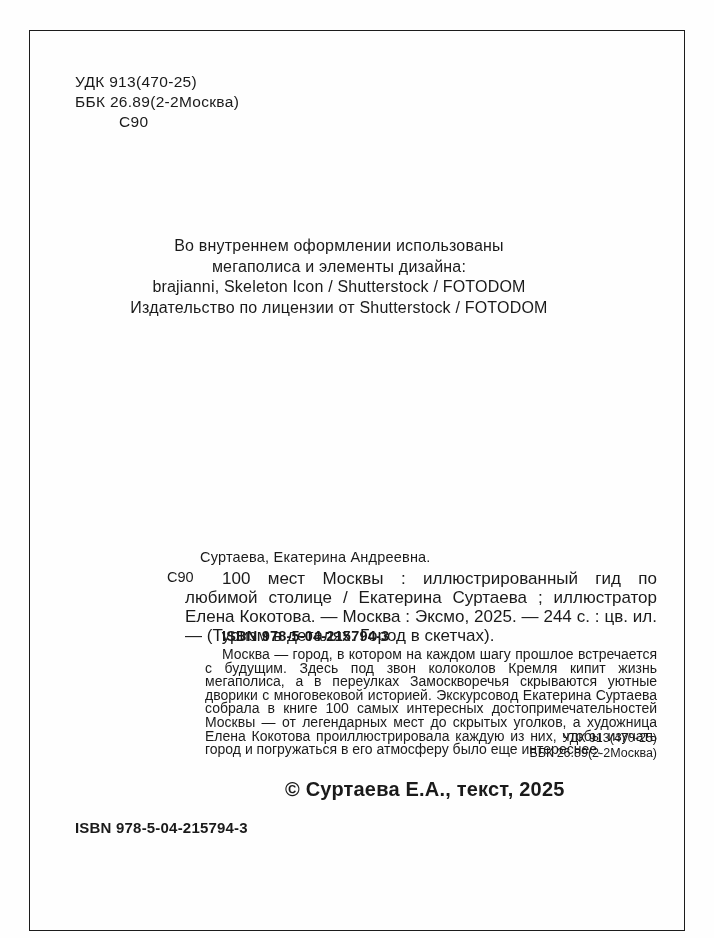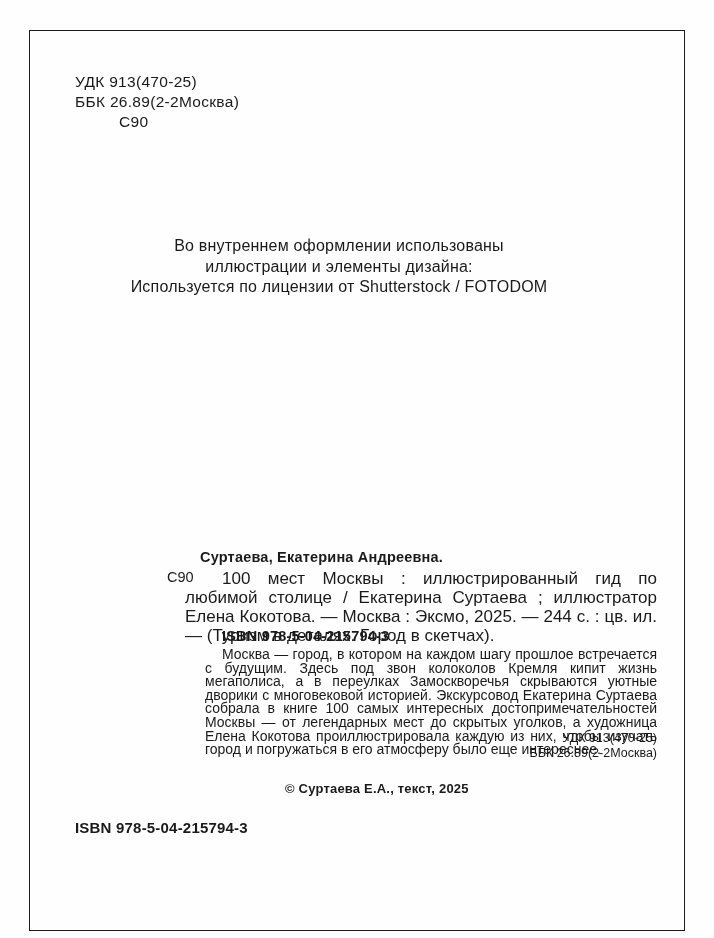--- a/index.html
+++ b/index.html
@@ -31,21 +31,21 @@
     top: 236px; left: 0;
     width: 678px;
     text-align: center;
     font-size: 16px;
     line-height: 20.5px;
     letter-spacing: 0.2px;
   }
   .catalog-author {
     position: absolute;
     top: 549px; left: 200px;
-    font-weight: bold;
+    font-weight: normal;
     font-size: 14.5px;
     letter-spacing: 0.2px;
   }
   .catalog-code {
     position: absolute;
     top: 569px; left: 167px;
     font-size: 14.5px;
   }
   .catalog-desc {
     position: absolute;
@@ -77,21 +77,21 @@
     top: 731px; left: 205px;
     width: 452px;
     text-align: right;
     font-size: 12.5px;
     line-height: 15px;
   }
   .copyright {
     position: absolute;
     top: 779px; left: 285px;
     font-weight: bold;
-    font-size: 13px;
+    font-size: 20px;
     line-height: 20px;
     letter-spacing: 0.2px;
   }
   .isbn-bottom {
     position: absolute;
     top: 819px; left: 75px;
     font-weight: bold;
     font-size: 15px;
     letter-spacing: 0.2px;
   }
@@ -104,22 +104,23 @@
   <div class="frame"></div>
 
   <div class="codes-top">
     <div>УДК 913(470-25)</div>
     <div>ББК 26.89(2-2Москва)</div>
     <div class="author-sign-line">С90</div>
   </div>
 
   <div class="attribution">
     <div>Во внутреннем оформлении использованы</div>
-    <div>иллюстрации и элементы дизайна:</div>
-    <div>Используется по лицензии от Shutterstock / FOTODOM</div>
+    <div>мегаполиса и элементы дизайна:</div>
+    <div>brajianni, Skeleton Icon / Shutterstock / FOTODOM</div>
+    <div>Издательство по лицензии от Shutterstock / FOTODOM</div>
   </div>
 
   <div class="catalog-author">Суртаева, Екатерина Андреевна.</div>
 
   <div class="catalog-code">С90</div>
 
   <div class="catalog-desc">100 мест Москвы : иллюстрированный гид по любимой столице / Екатерина Суртаева ; иллюстратор Елена Кокотова. — Москва : Эксмо, 2025. — 244 с. : цв. ил. — (Туризм в деталях. Город в скетчах).</div>
 
   <div class="catalog-isbn">ISBN 978-5-04-215794-3</div>
 

